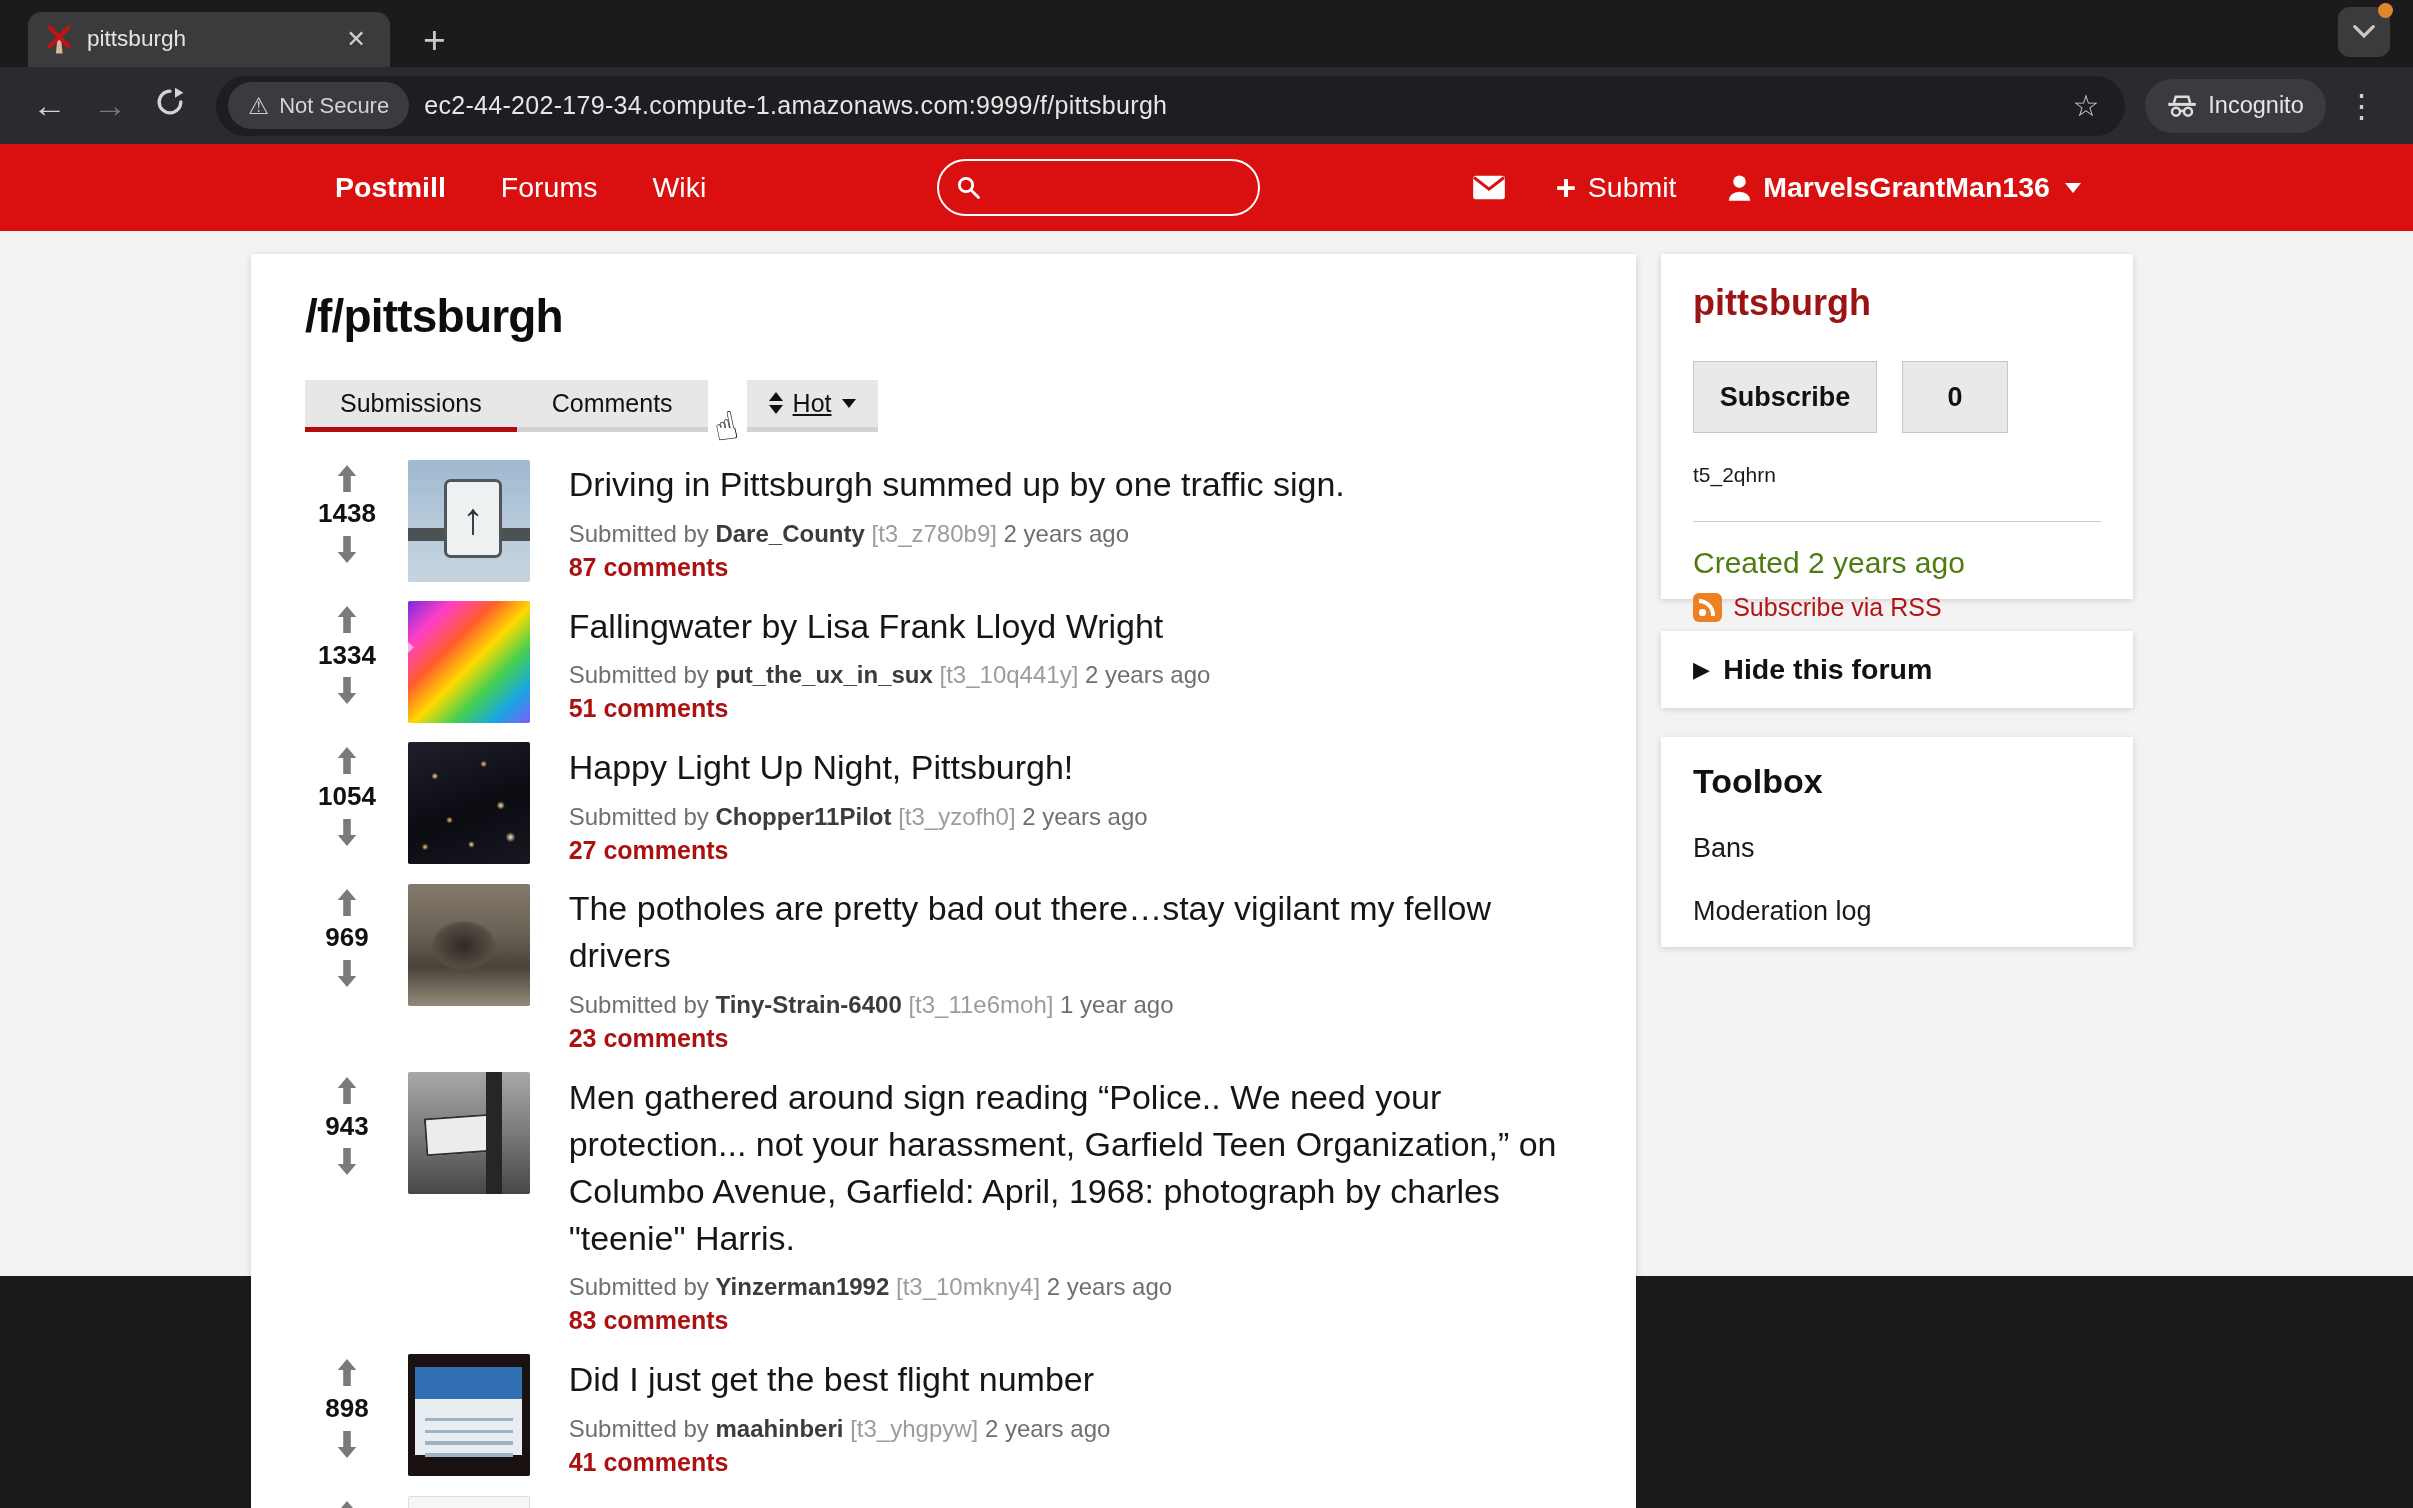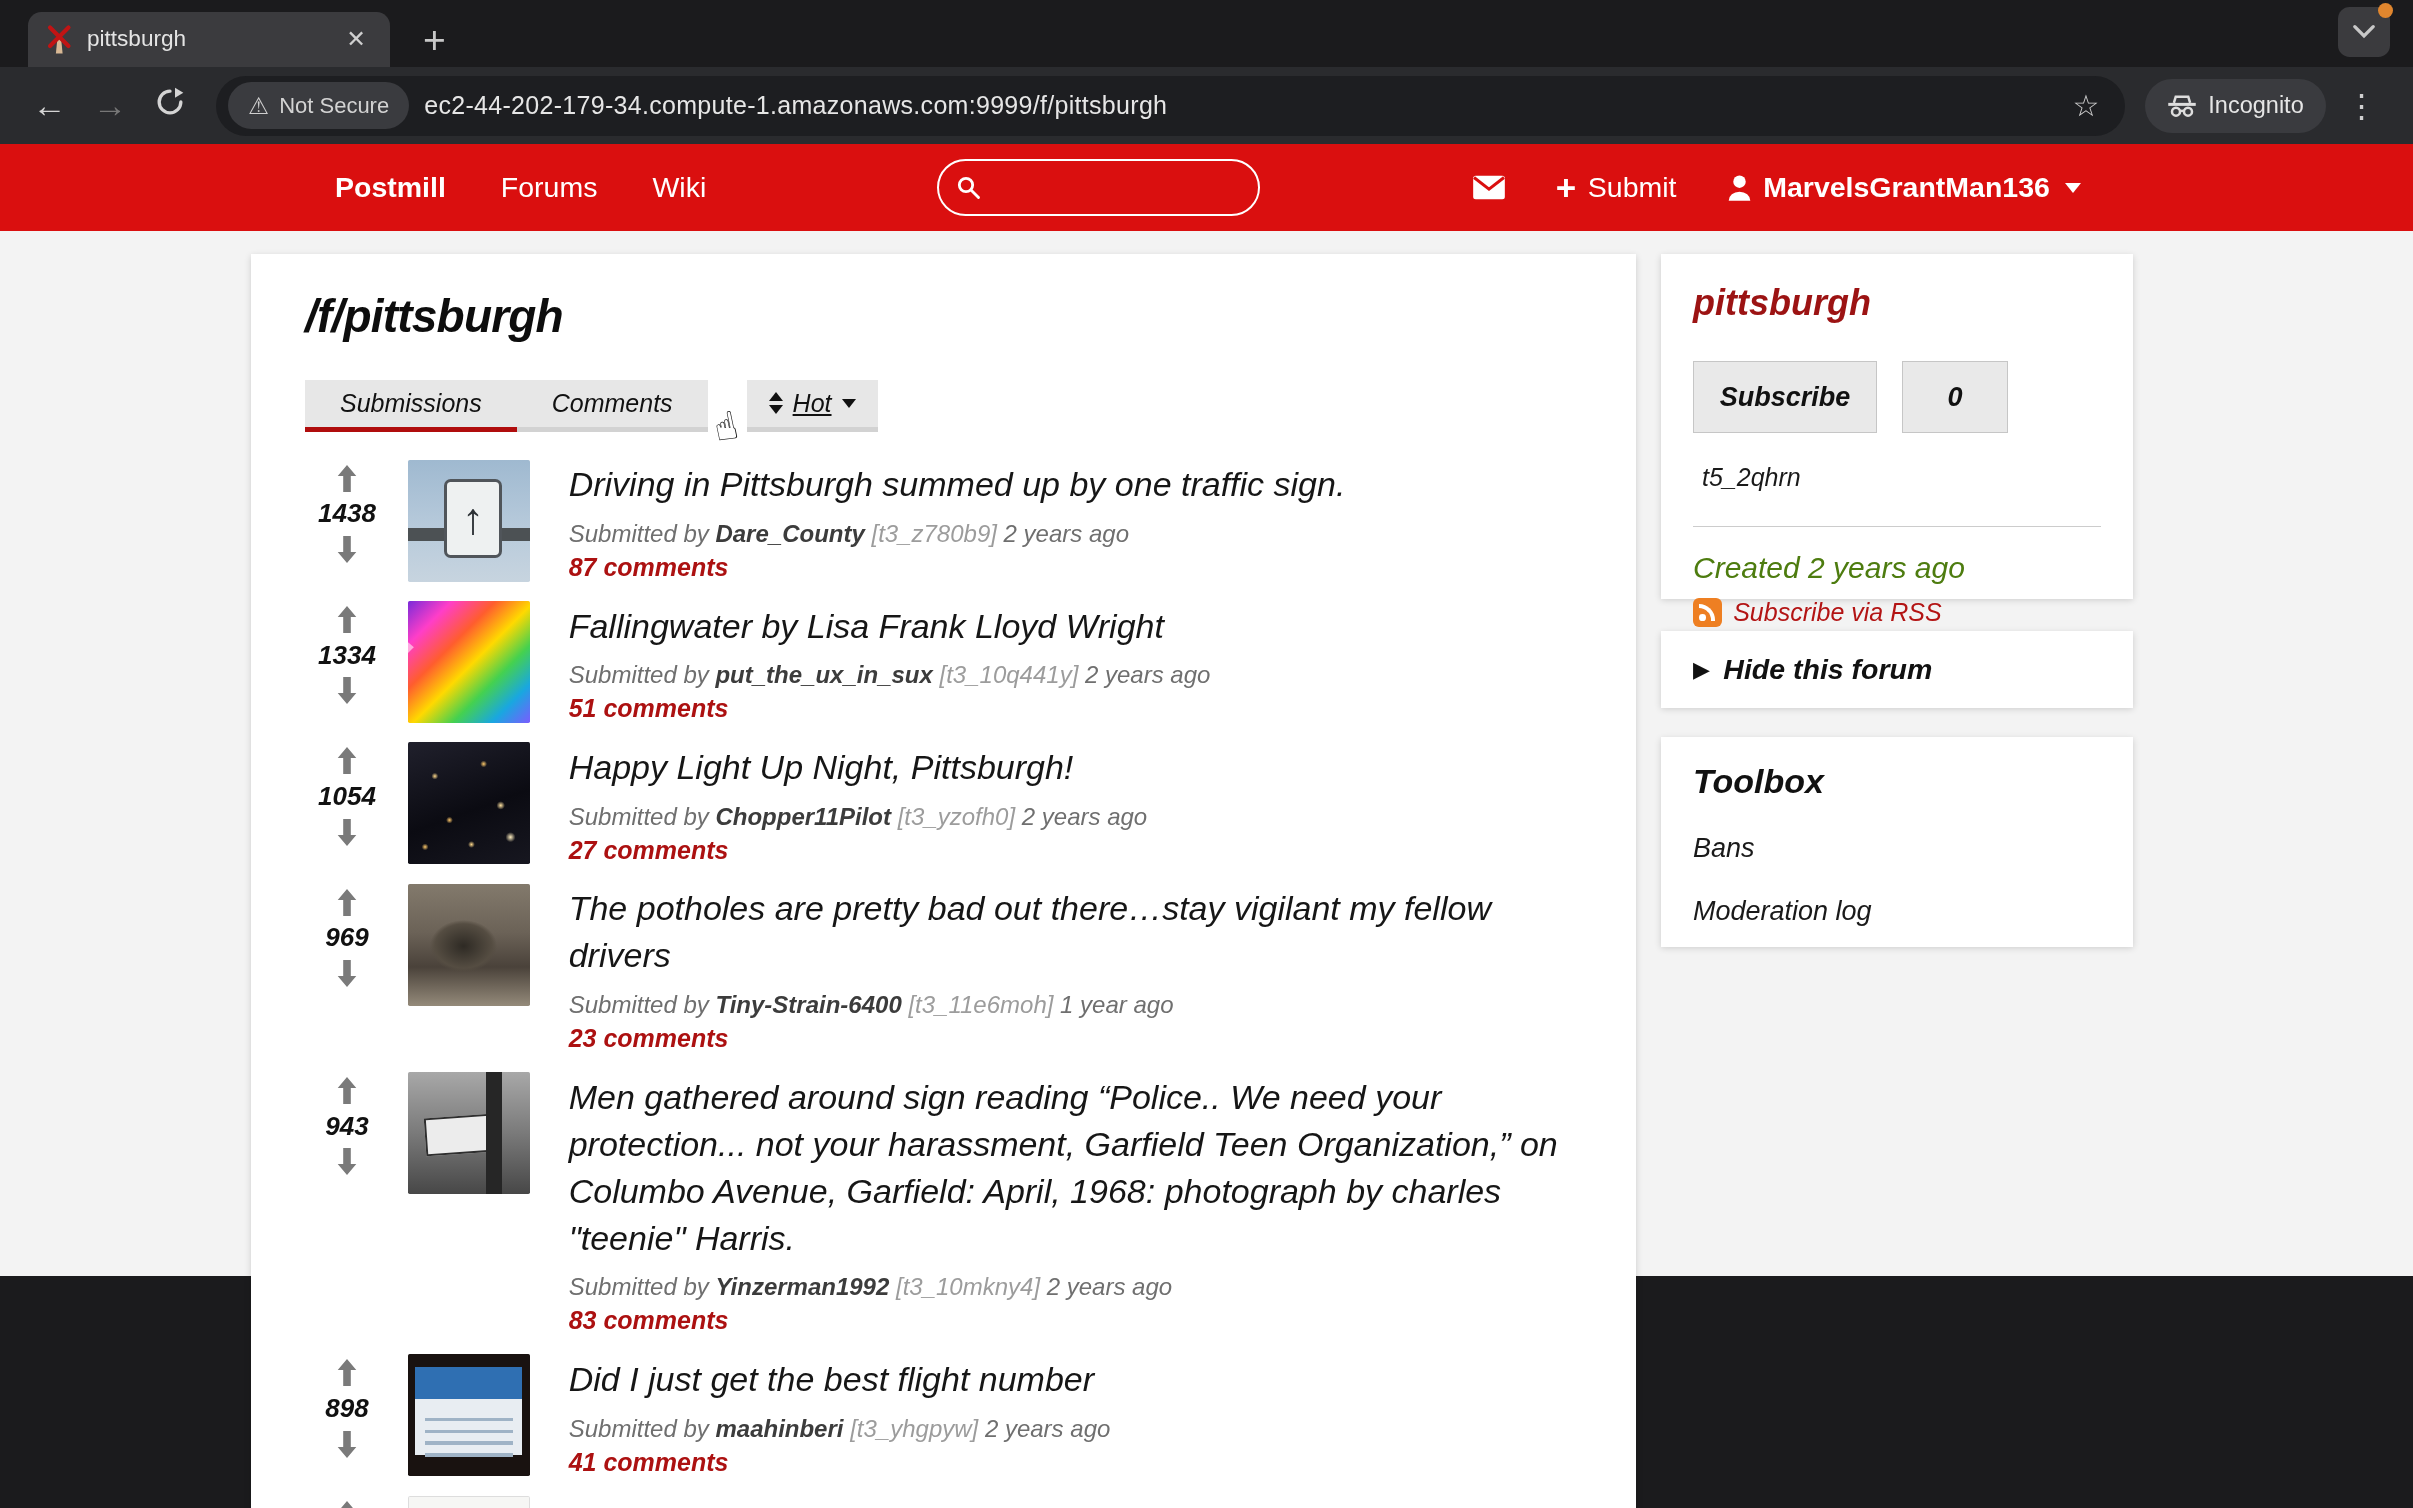--- a/index.html
+++ b/index.html
@@ -39,21 +39,21 @@
                border-radius:28.5px; display:flex; align-items:center; padding:0 17px; gap:10px; background:transparent; }
   .searchbox input { background:transparent; border:none; outline:none; color:#fff; font-size:23.5px; width:100%; }
   .nav-right { position:absolute; right:332px; top:0; height:87px; display:flex; align-items:center; gap:50px; }
   .nav-item { color:#fff; font-size:28.5px; display:flex; align-items:center; gap:11.7px; }
   .nav-item b { font-weight:bold; }
   .plus { font-size:35px; font-weight:bold; line-height:0; }
   .caret { width:0; height:0; border-left:8.4px solid transparent; border-right:8.4px solid transparent;
            border-top:10px solid #fff; margin-left:3.4px; }
 
   
-  .page { position:relative; height:1045px; background:#f3f3f3;font-style:italic; }
+  .page { position:relative; height:1045px; background:#f3f3f3; }
   .card { position:absolute; background:#fff; box-shadow:0 1.7px 6.7px rgba(0,0,0,.16); }
   .main-card { left:251px; top:22.6px; width:1385px; height:1341px; padding:35px 54px 0 54px; }
   .page-title { font-size:46px; font-weight:bold; color:#0d0d0d; letter-spacing:-0.8px; }
 
   .tabrow { display:flex; margin-top:37px; height:52px; }
   .tabgroup { display:flex; }
   .tab-item { background:#e7e7e7; border-bottom:5px solid #d2d2d2; font-size:25px; color:#111;
               display:flex; align-items:center; padding:0 35px; }
   .tab-item.active { border-bottom-color:#b00d0d; }
   .hotbox { background:#e7e7e7; border-bottom:5px solid #d2d2d2; display:flex; align-items:center;
@@ -121,21 +121,21 @@
       background:repeating-linear-gradient(90deg,#c42f2f 0 8.4px,transparent 8.4px 28.5px); opacity:.6; }
 
   
   .side-card1 { left:1661px; top:22.6px; width:472px; height:345px; padding:28.5px 32px; }
   .forum-title { color:#9c1313; font-size:36px; font-weight:bold; }
   .btn-row { display:flex; gap:25px; margin-top:37px; }
   .btn { background:#e9e9e9; border:1.7px solid #c6c6c6; height:72px; display:flex; align-items:center;
          justify-content:center; font-size:27px; font-weight:bold; color:#111; }
   .btn-subscribe { width:184px; }
   .btn-count { width:106px; }
-  .forum-id { margin-top:30px; font-size:25px; color:#1a1a1a;margin-left:9px; }
+  .forum-id { margin-top:30px; font-size:21px; color:#1a1a1a; }
   .side-hr { border:none; border-top:1.7px solid #ccc; margin-top:34px; }
   .created { margin-top:23.5px; font-size:30px; color:#4d7c0f; }
   .rss-line { margin-top:13.4px; display:flex; align-items:center; gap:11.7px; }
   .rss-icon { width:28.5px; height:28.5px; border-radius:5.9px; background:#ee7f22; position:relative; flex:none; }
   .rss-icon::before { content:""; position:absolute; left:5.9px; bottom:5.9px; width:6.7px; height:6.7px; border-radius:50%; background:#fff; }
   .rss-icon::after { content:""; position:absolute; left:5.9px; bottom:5.9px; width:12.6px; height:12.6px;
       border:4.2px solid #fff; border-left:0; border-bottom:0; border-radius:0 100% 0 0; }
   .rss-text { font-size:25px; color:#b31414; }
   .side-card2 { left:1661px; top:400px; width:472px; height:77px; display:flex; align-items:center; padding:0 32px; gap:13.4px; }
   .details-marker { font-size:22px; color:#111; }

